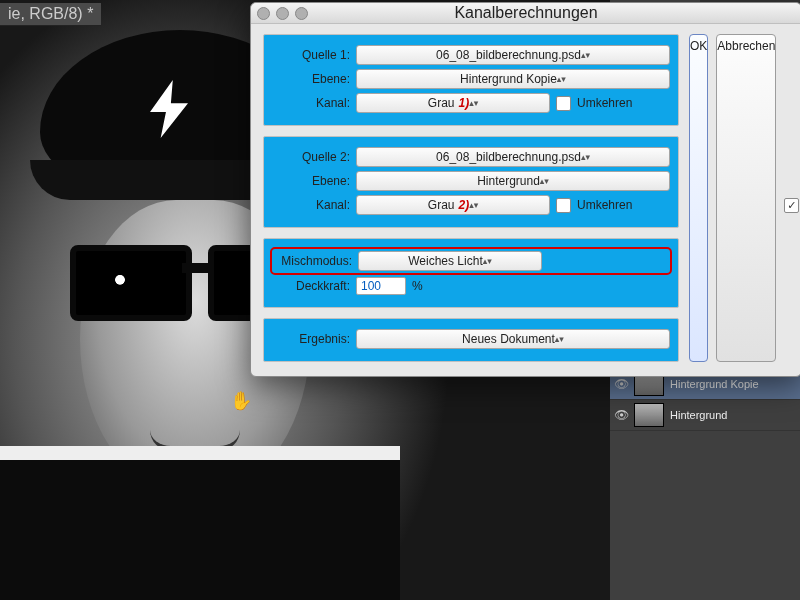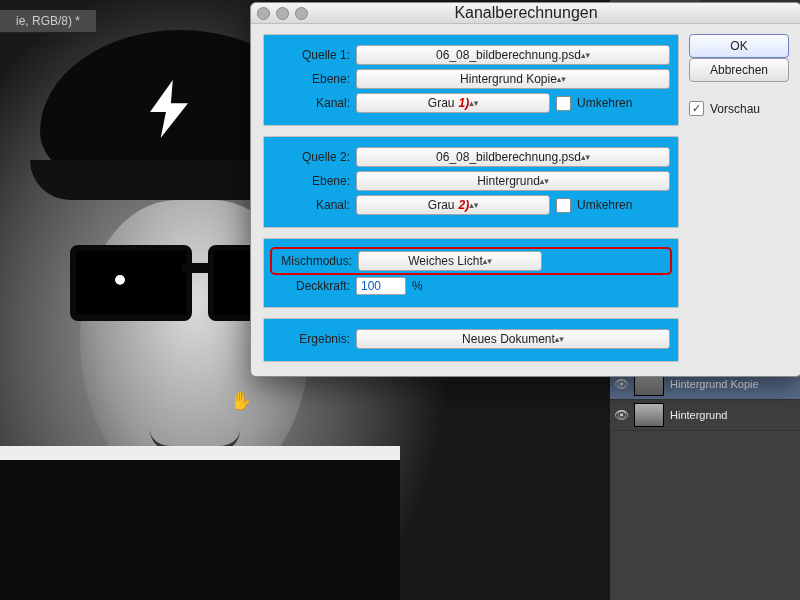--- a/index.html
+++ b/index.html
@@ -1,18 +1,18 @@
 <!DOCTYPE html>
 <html><head>
 <meta charset="utf-8">
 <style>
   html,body{margin:0;padding:0;width:800px;height:600px;overflow:hidden;background:#2a2a2a;font-family:"Helvetica Neue",Arial,sans-serif;font-size:12px;color:#ddd}
   
   .canvas{position:absolute;left:0;top:0;width:610px;height:600px;background:radial-gradient(ellipse 300px 400px at 180px 340px,#b0b0b0 0%,#888 22%,#555 55%,#181818 90%)}
-  .titlebar{position:absolute;left:0;top:10px;height:22px;padding:0 16px;background:#4a4a4a;color:#ccc;line-height:22px;font-size:12px;border-bottom:1px solid #222}
+  .titlebar{position:absolute;left:0;top:3px;height:22px;padding:0 8px;background:#4a4a4a;color:#ccc;line-height:22px;font-size:16px;border-bottom:1px solid #222}
   
   .panels{position:absolute;right:0;top:0;width:190px;height:600px;background:#3f3f3f}
   .panel-tabs{display:flex;background:#343434;border-bottom:1px solid #1e1e1e}
   .panel-tab{padding:4px 10px;font-size:11px;color:#aaa}
   .panel-tab.active{background:#454545;color:#eee}
   .panel-body{padding:6px;font-size:11px;color:#aaa}
   .layers-header{display:flex;align-items:center;gap:6px;padding:4px 6px;border-top:1px solid #2a2a2a;border-bottom:1px solid #2a2a2a;color:#bbb}
   .lock-row{display:flex;align-items:center;gap:8px;padding:4px 6px;font-size:11px;color:#bbb;border-bottom:1px solid #2a2a2a}
   .layer-row{display:flex;align-items:center;gap:6px;padding:3px 4px;border-bottom:1px solid #333}
   .layer-row.selected{background:#5a6f8f}
@@ -21,21 +21,21 @@
   .layer-thumb.white{background:#fff}
   .layer-thumb.img{background:linear-gradient(#bbb,#666)}
   .layer-name{font-size:11px;color:#eee}
   
   .dialog{position:absolute;left:250px;top:2px;width:550px;background:#e8e8e8;border:1px solid #8a8a8a;border-radius:6px;box-shadow:0 10px 30px rgba(0,0,0,.5);color:#222}
   .dlg-title{height:20px;line-height:20px;text-align:center;font-size:16px;background:linear-gradient(#f5f5f5,#d9d9d9);border-bottom:1px solid #bfbfbf;border-radius:6px 6px 0 0}
   .tl{position:absolute;left:6px;top:4px;display:flex;gap:6px}
   .tl span{width:11px;height:11px;border-radius:50%;background:#b0b0b0;border:1px solid #888}
   .dlg-body{display:flex;padding:10px 12px 14px 12px;gap:10px}
   .dlg-main{flex:1}
-  .dlg-side{width:100px;display:flex;flex-direction:column;align-items:stretch}
+  .dlg-side{width:100px;display:flex;flex-direction:row;gap:8px;align-items:stretch}
   .mac-btn{background:linear-gradient(#fdfdfd,#e1e1e1);border:1px solid #9c9c9c;border-radius:4px;padding:4px 0;font-size:12px;text-align:center}
   .mac-btn.primary{border-color:#6b86c4;background:linear-gradient(#fbfdff,#dbe6ff)}
   .row{display:flex;align-items:center;gap:6px;margin:4px 0}
   .label{width:78px;text-align:right;font-size:12px;color:#222}
   .select{flex:1;background:linear-gradient(#fdfdfd,#e8e8e8);border:1px solid #a5a5a5;border-radius:3px;padding:2px 6px;font-size:12px;display:flex;align-items:center;justify-content:center;min-width:80px}
   .select .arrows{font-size:9px;line-height:8px;color:#555;display:flex;flex-direction:column}
   .chk{width:13px;height:13px;border:1px solid #8a8a8a;border-radius:2px;background:#fff;display:inline-flex;align-items:center;justify-content:center;font-size:11px}
   .chk.on::after{content:"✓";color:#333}
   .group{border:1px solid #c0c0c0;border-radius:2px;padding:6px 8px 8px 8px;margin-bottom:10px;background:#0ea5e9}
   .hint{color:#c00;font-size:12px;font-style:italic;font-weight:bold;margin-left:4px}

